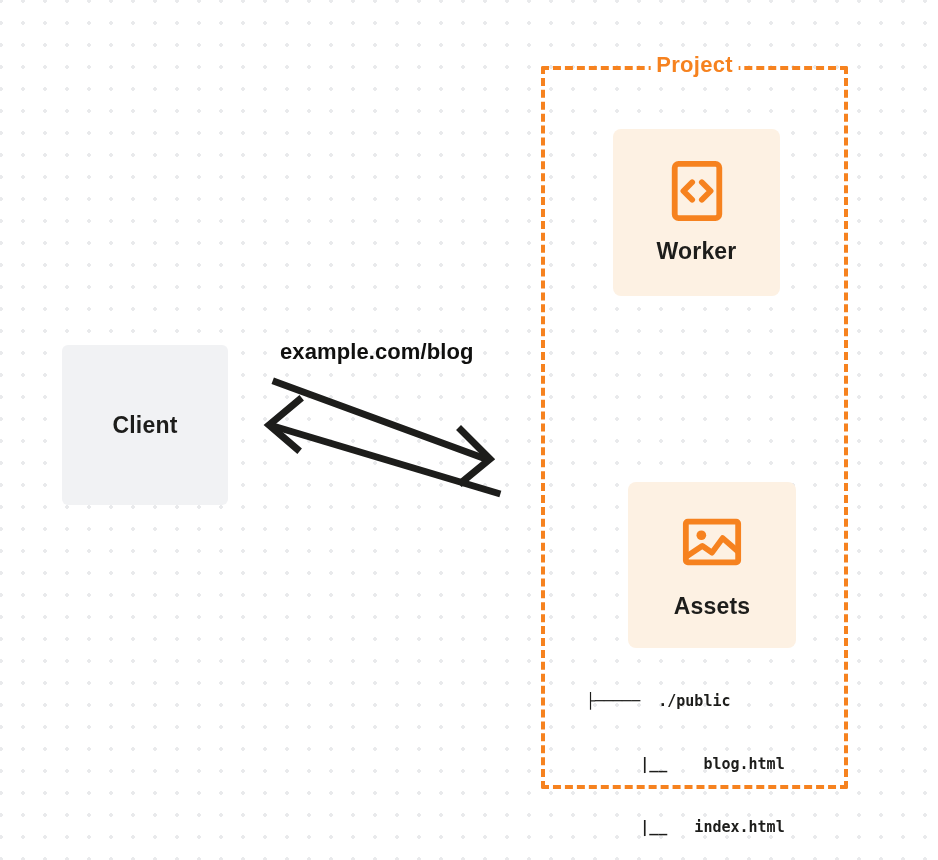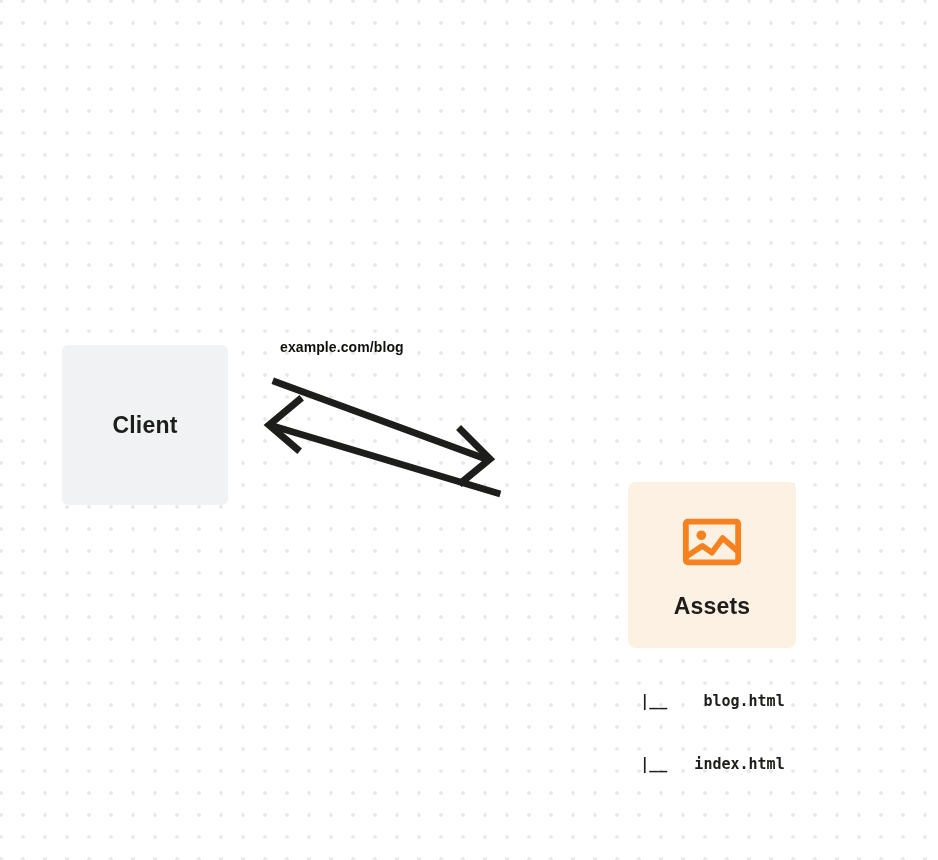--- a/index.html
+++ b/index.html
@@ -38,21 +38,21 @@
     font-weight: 700;
     color: #1d1d1b;
     letter-spacing: 0.2px;
   }
 
   
   #request-label {
     position: absolute;
     left: 280px;
     top: 339px;
-    font-size: 14px;
+    font-size: 22px;
     font-weight: 700;
     color: #10100f;
     letter-spacing: 0.1px;
     white-space: nowrap;
   }
 
   
   #arrow-layer {
     position: absolute;
     left: 0; top: 0;
@@ -142,30 +142,42 @@
       <line x1="276" y1="382" x2="486" y2="459" stroke="#1d1d1b" stroke-width="7" stroke-linecap="square"></line>
       <polyline points="461,430 490,459 462,482" stroke="#1d1d1b" stroke-width="7" stroke-linecap="square" stroke-linejoin="miter" fill="none"></polyline>
     </g>
 
     <g>
       <line x1="273" y1="426" x2="497" y2="493" stroke="#1d1d1b" stroke-width="7" stroke-linecap="square"></line>
       <polyline points="299,400 269,425 297,449" stroke="#1d1d1b" stroke-width="7" stroke-linecap="square" stroke-linejoin="miter" fill="none"></polyline>
     </g>
   </svg>
 
+  <div id="project-group">
+    <div id="project-title">Project</div>
+  </div>
 
+  <div id="worker-card" class="service-card">
+    <svg class="card-icon" viewBox="0 0 64 64" fill="none">
+      <rect x="9" y="4" width="46" height="56" rx="4" ry="4" stroke="#f6821f" stroke-width="6"></rect>
+      <polyline points="27,23 18,32 27,41" stroke="#f6821f" stroke-width="6" stroke-linecap="round" stroke-linejoin="round" fill="none"></polyline>
+      <polyline points="37,23 46,32 37,41" stroke="#f6821f" stroke-width="6" stroke-linecap="round" stroke-linejoin="round" fill="none"></polyline>
+    </svg>
+    <span class="card-label">Worker</span>
+  </div>
 
   <div id="assets-card" class="service-card">
     <svg class="card-icon" viewBox="0 0 64 64" fill="none">
       <rect x="5" y="11" width="54" height="42" rx="2" ry="2" stroke="#f6821f" stroke-width="6"></rect>
       <circle cx="21" cy="25" r="5" fill="#f6821f"></circle>
       <polyline points="7,46 22,36 32,43 43,28 58,41" stroke="#f6821f" stroke-width="6" stroke-linecap="round" stroke-linejoin="round" fill="none"></polyline>
     </svg>
     <span class="card-label">Assets</span>
   </div>
 
   <div id="assets-file-tree">
+    <span class="tree-line">├─────  ./public</span>
     <span class="tree-line">      |__    blog.html</span>
     <span class="tree-line">      |__   index.html</span>
     
   </div>
 
 </div>
 
 </body></html>

